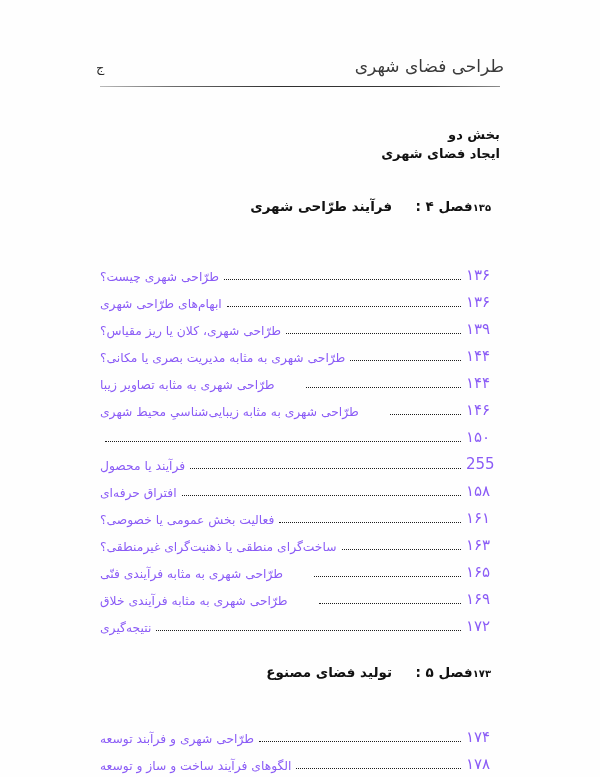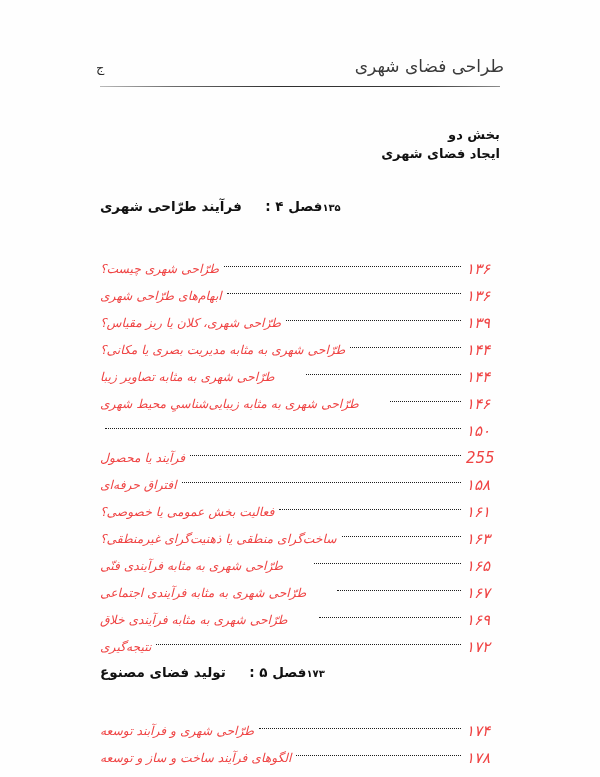--- a/index.html
+++ b/index.html
@@ -67,21 +67,21 @@
   }
 
   
   .chapter-row {
     position: absolute;
     left: 100px;
     right: 100px;
     display: flex;
     flex-direction: row-reverse;
     align-items: baseline;
-    justify-content: flex-start;
+    justify-content: flex-end;
     font-weight: bold;
     font-size: 13.5px;
     color: #111;
   }
   .chapter-label { white-space: nowrap; }
   .chapter-folio {
     font-weight: bold;
     font-size: 10px;
     margin-right: 1px;
     padding-right: 8px;
@@ -103,26 +103,25 @@
     list-style: none;
     margin: 0;
     padding: 0;
   }
   #toc-chapter-4 { top: 256px; }
   #toc-chapter-5 { top: 718px; }
 
   .toc-entry {
     display: flex;
     flex-direction: row-reverse;
-    align-items: center;
+    align-items: flex-end;
     font-size: 12.3px;
     line-height: 1;
     height: 27px;
-    color: #ef4444;
-    font-style: italic;
+    color: #8b5cf6;
   }
   .toc-entry.level-2 .toc-text { margin-right: 26px; }
 
   .toc-text {
     white-space: nowrap;
     flex: 0 0 auto;
   }
   .toc-leader {
     flex: 1 1 auto;
     margin: 0 5px 0 5px;
@@ -219,25 +218,20 @@
         <span class="toc-text">ساخت‌گرای منطقی یا ذهنیت‌گرای غیرمنطقی؟</span>
         <span class="toc-leader"></span>
         <span class="toc-folio">۱۶۳</span>
       </li>
       <li class="toc-entry level-2">
         <span class="toc-text">طرّاحی شهری به مثابه فرآیندی فنّی</span>
         <span class="toc-leader"></span>
         <span class="toc-folio">۱۶۵</span>
       </li>
       <li class="toc-entry level-2">
-        <span class="toc-text">طرّاحی شهری به مثابه فرآیندی اجتماعی</span>
-        <span class="toc-leader"></span>
-        <span class="toc-folio">۱۶۷</span>
-      </li>
-      <li class="toc-entry level-2">
         <span class="toc-text">طرّاحی شهری به مثابه فرآیندی خلاق</span>
         <span class="toc-leader"></span>
         <span class="toc-folio">۱۶۹</span>
       </li>
       <li class="toc-entry level-1">
         <span class="toc-text">نتیجه‌گیری</span>
         <span class="toc-leader"></span>
         <span class="toc-folio">۱۷۲</span>
       </li>
     </ul>

